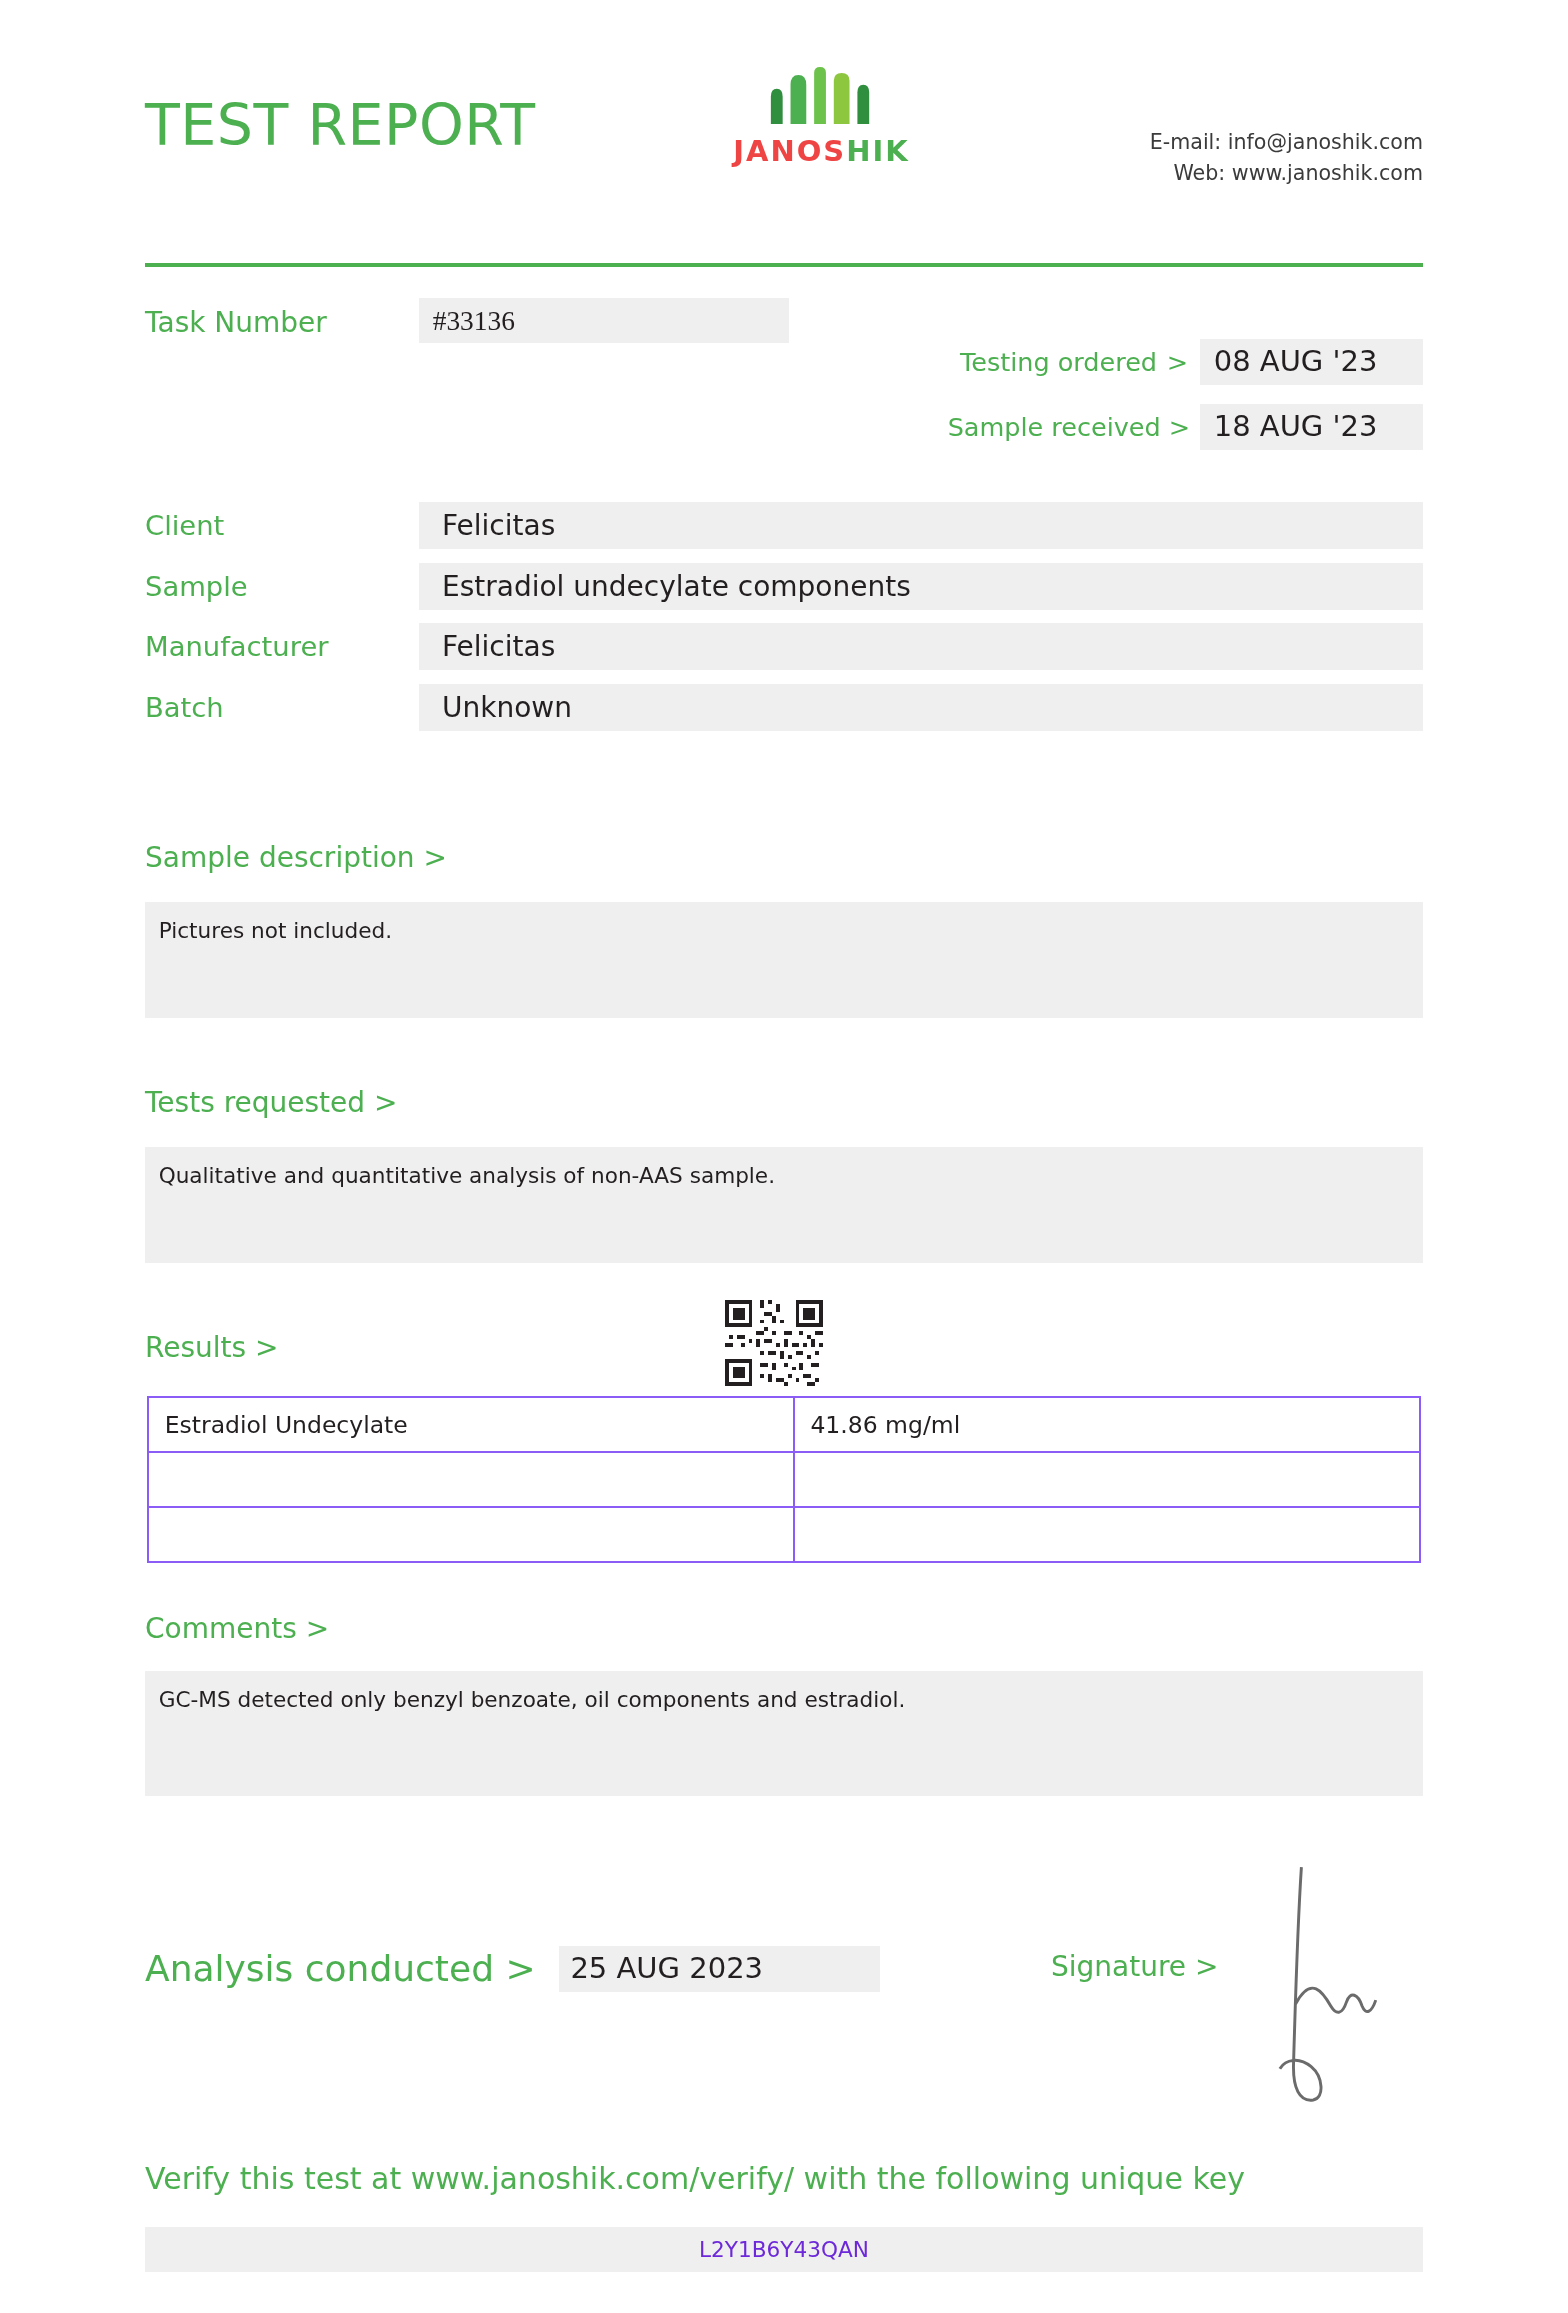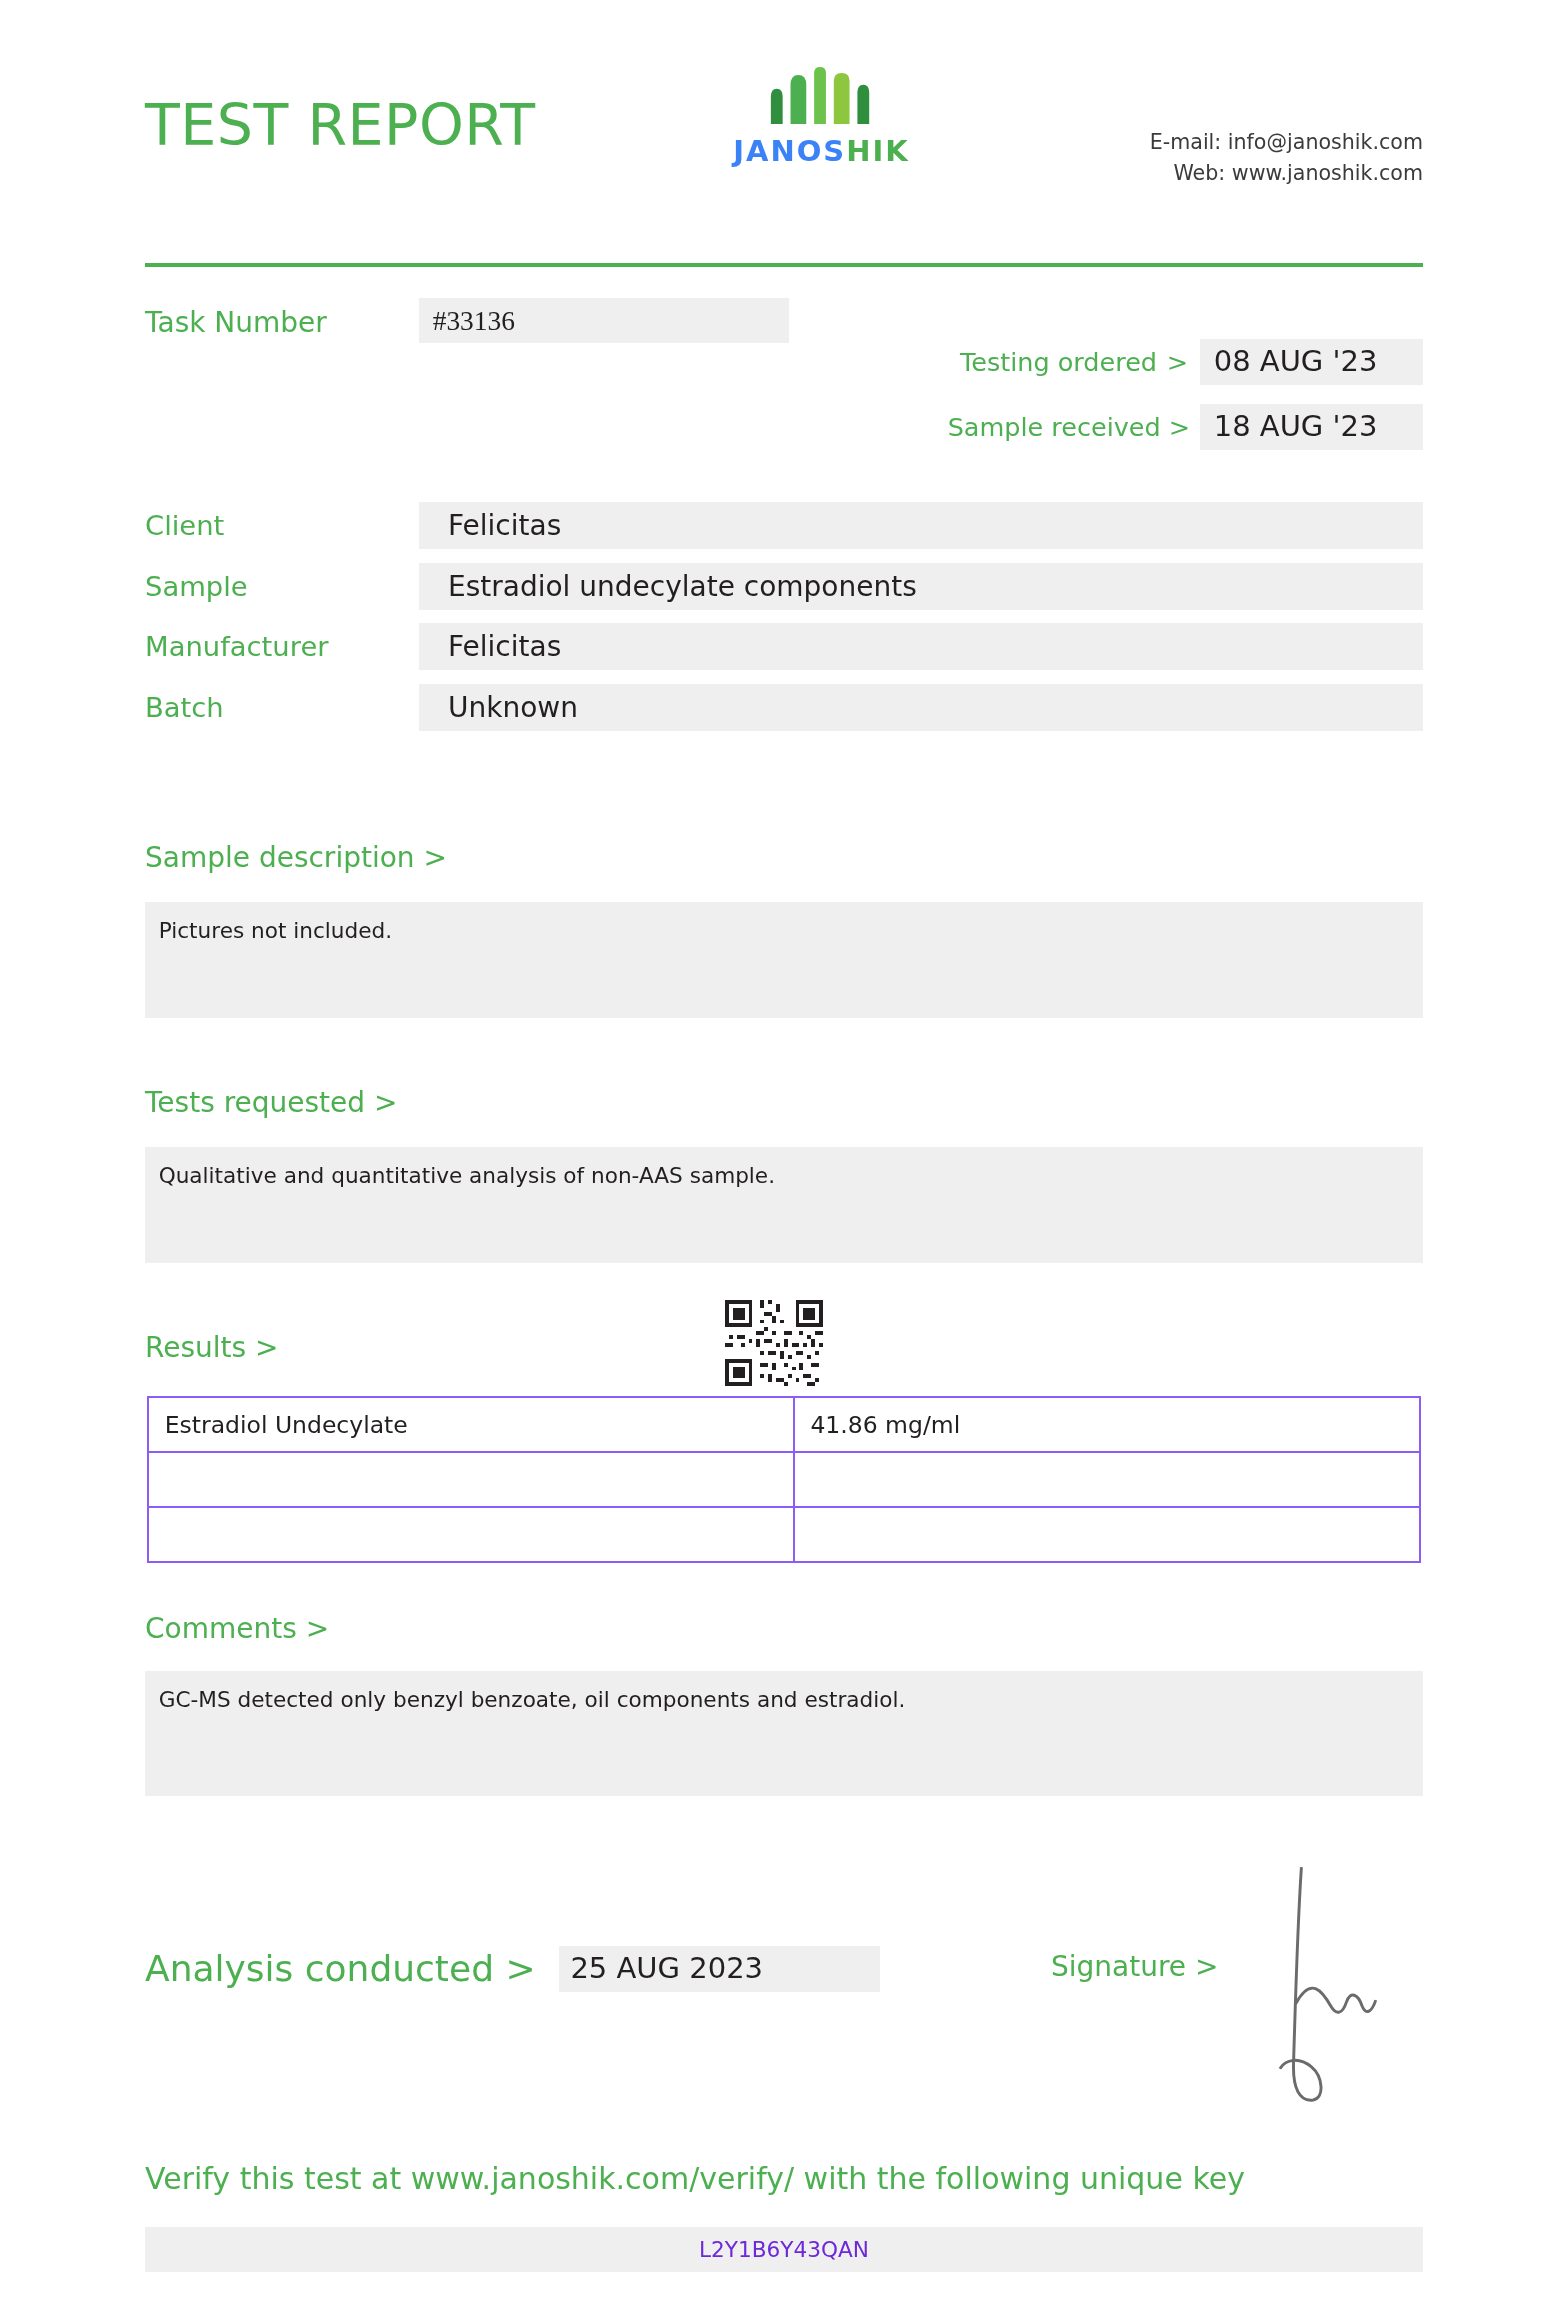--- a/index.html
+++ b/index.html
@@ -54,21 +54,21 @@
     display: flex;
     justify-content: center;
     align-items: flex-end;
   }
   .logo-word {
     margin-top: 5.9px;
     font-size: 29px;
     letter-spacing: 2px;
     font-weight: 700;
   }
-  .logo-word .dark { color: #3b82f6; }
+  .logo-word .dark { color: #ef4444; }
   .logo-word .green { color: #4caf50; }
   .contact {
     position: absolute;
     right: 0;
     top: 127px;
     text-align: right;
     font-size: 20.6px;
     color: #3b3b3b;
     line-height: 1.5;
   }
@@ -158,21 +158,21 @@
     font-size: 27.4px;
     color: #4caf50;
     flex: none;
   }
   .info-value {
     flex: 1;
     background: #efefef;
     height: 47px;
     line-height: 47px;
     font-size: 28px;
-    padding-left: 29px;
+    padding-left: 23px;
     box-sizing: border-box;
   }
 
   
   .section-title {
     font-size: 28px;
     color: #4caf50;
   }
   .section-box {
     background: #efefef;

